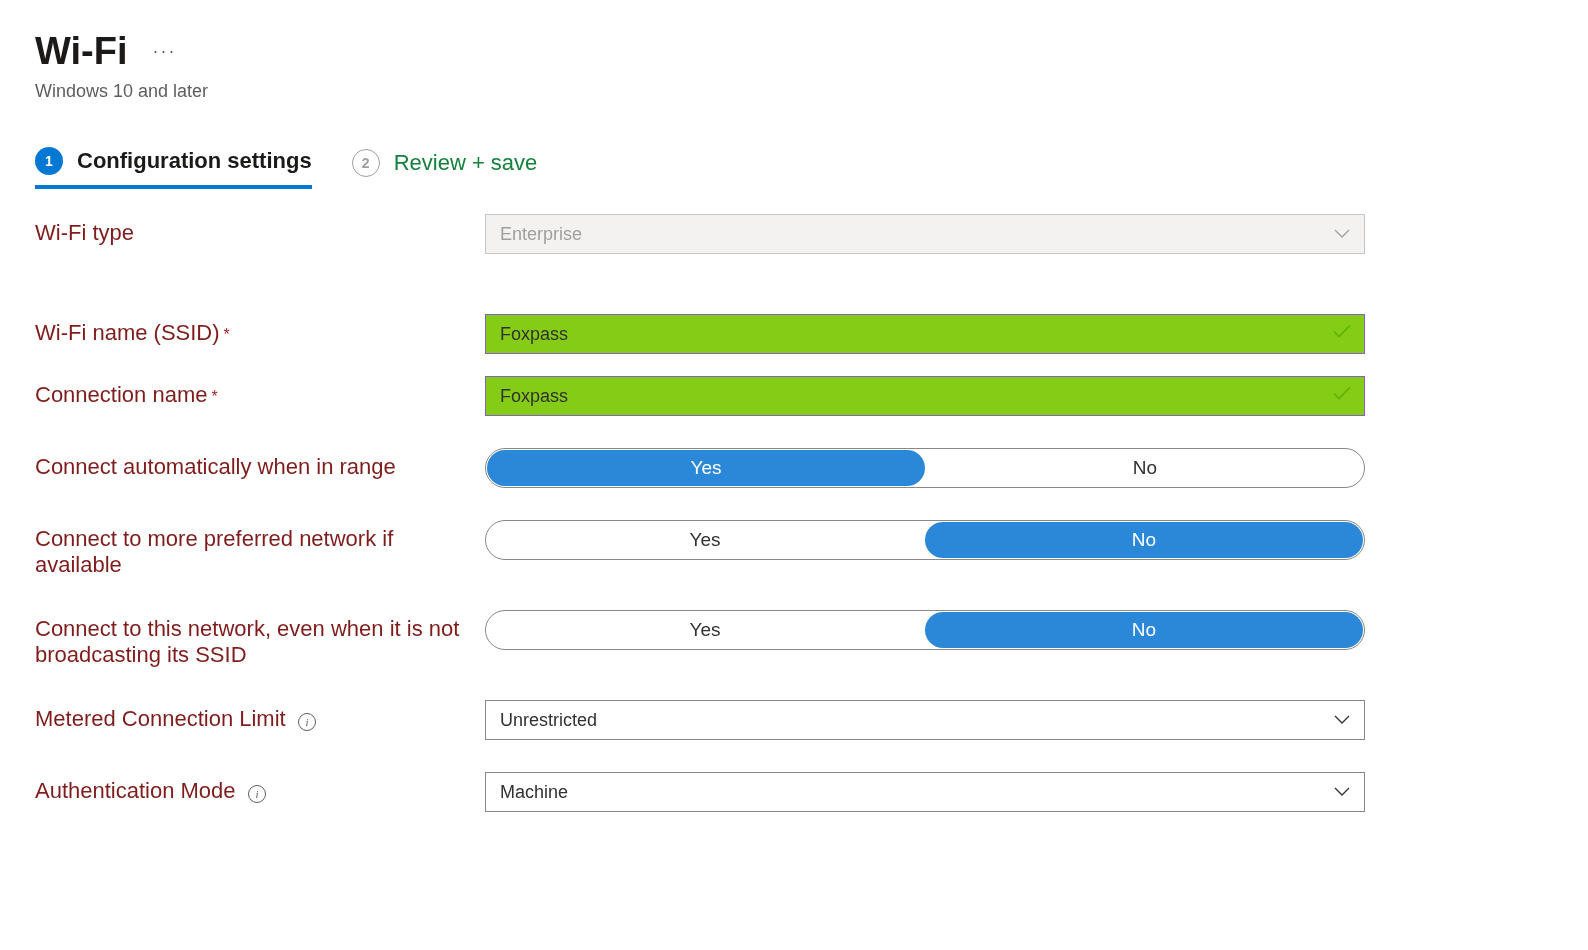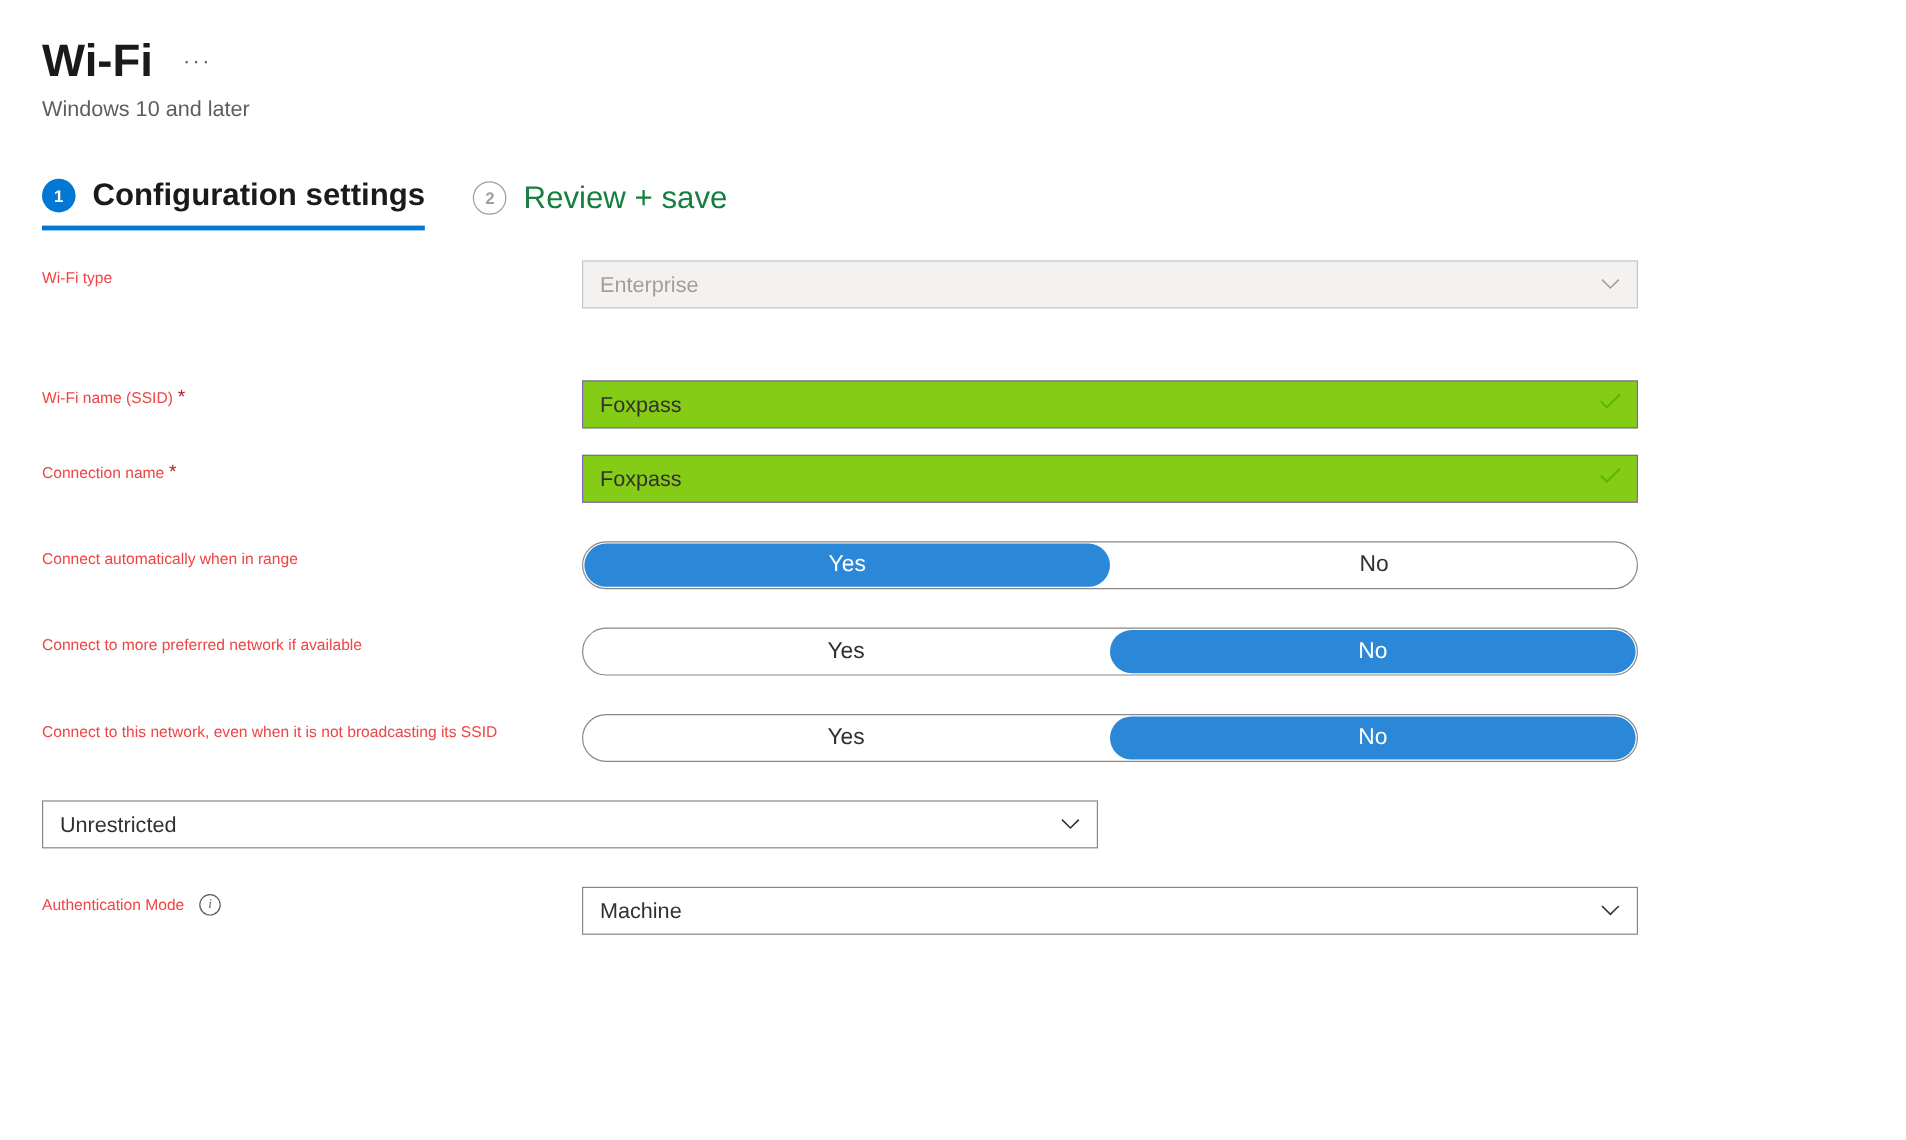--- a/index.html
+++ b/index.html
@@ -60,21 +60,21 @@
     .tab.active .tab-badge {
       background: #0078d4;
       color: #ffffff;
     }
     .tab.inactive .tab-badge {
       background: #ffffff;
       border: 1.5px solid #a19f9d;
       color: #a19f9d;
     }
     .tab-label {
-      font-size: 26px;
+      font-size: 22px;
     }
     .tab.active .tab-label {
       font-weight: 700;
       color: #1b1a19;
     }
     .tab.inactive .tab-label {
       font-weight: 400;
       color: #15803d;
     }
     .form-area {
@@ -85,22 +85,22 @@
       align-items: flex-start;
       margin-bottom: 32px;
     }
     .form-row.compact { margin-bottom: 22px; }
     .form-label-col {
       width: 450px;
       flex-shrink: 0;
       padding-top: 6px;
     }
     .form-label {
-      font-size: 13px;
-      color: #ef4444;
+      font-size: 22px;
+      color: #7f1d1d;
     }
     .required-asterisk {
       color: #a4262c;
       margin-left: 4px;
     }
     .info-icon {
       display: inline-flex;
       align-items: center;
       justify-content: center;
       width: 18px;
@@ -300,20 +300,24 @@
     </div>
     <div class="form-field-col">
       <div class="toggle-group">
         <div class="toggle-option">Yes</div>
         <div class="toggle-option selected">No</div>
       </div>
     </div>
   </div>
 
   <div class="form-row">
+    <div class="form-label-col">
+      <span class="form-label">Metered Connection Limit</span>
+      <span class="info-icon">i</span>
+    </div>
     <div class="form-field-col">
       <div class="select-box">
         <span>Unrestricted</span>
         <span class="select-chevron">
           <svg width="16" height="10" viewBox="0 0 16 10">
               <path d="M1 1 L8 8 L15 1" stroke="#323130" stroke-width="1.3" fill="none"></path>
             </svg>
         </span>
       </div>
     </div>

